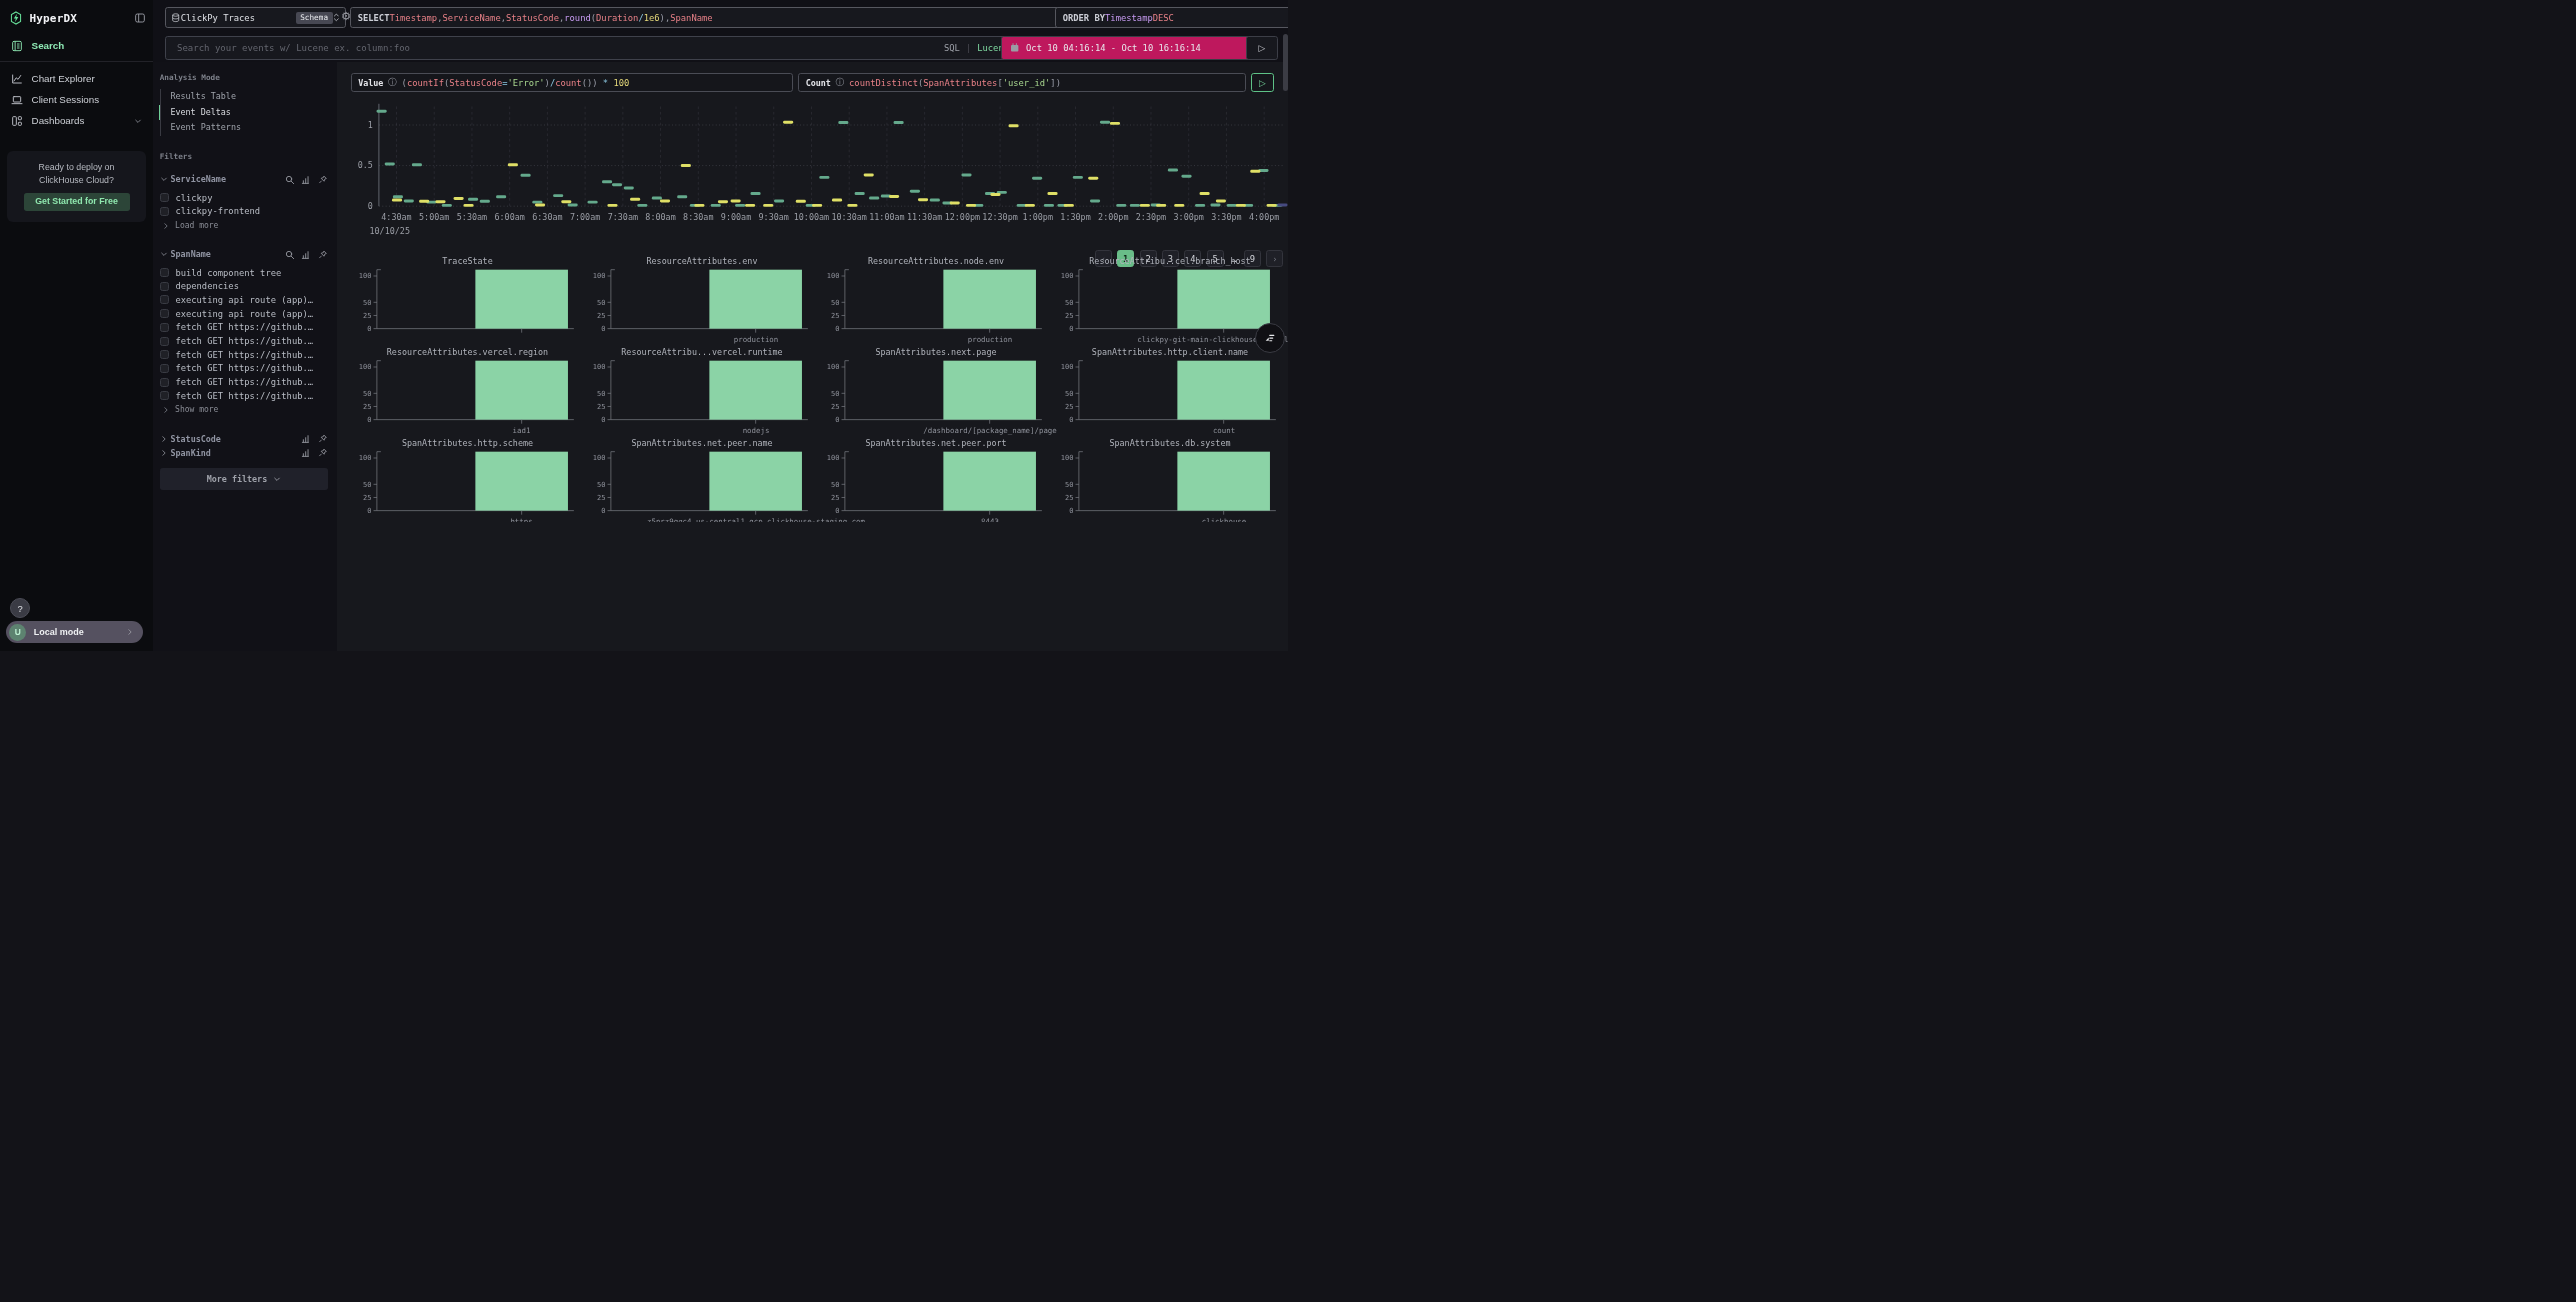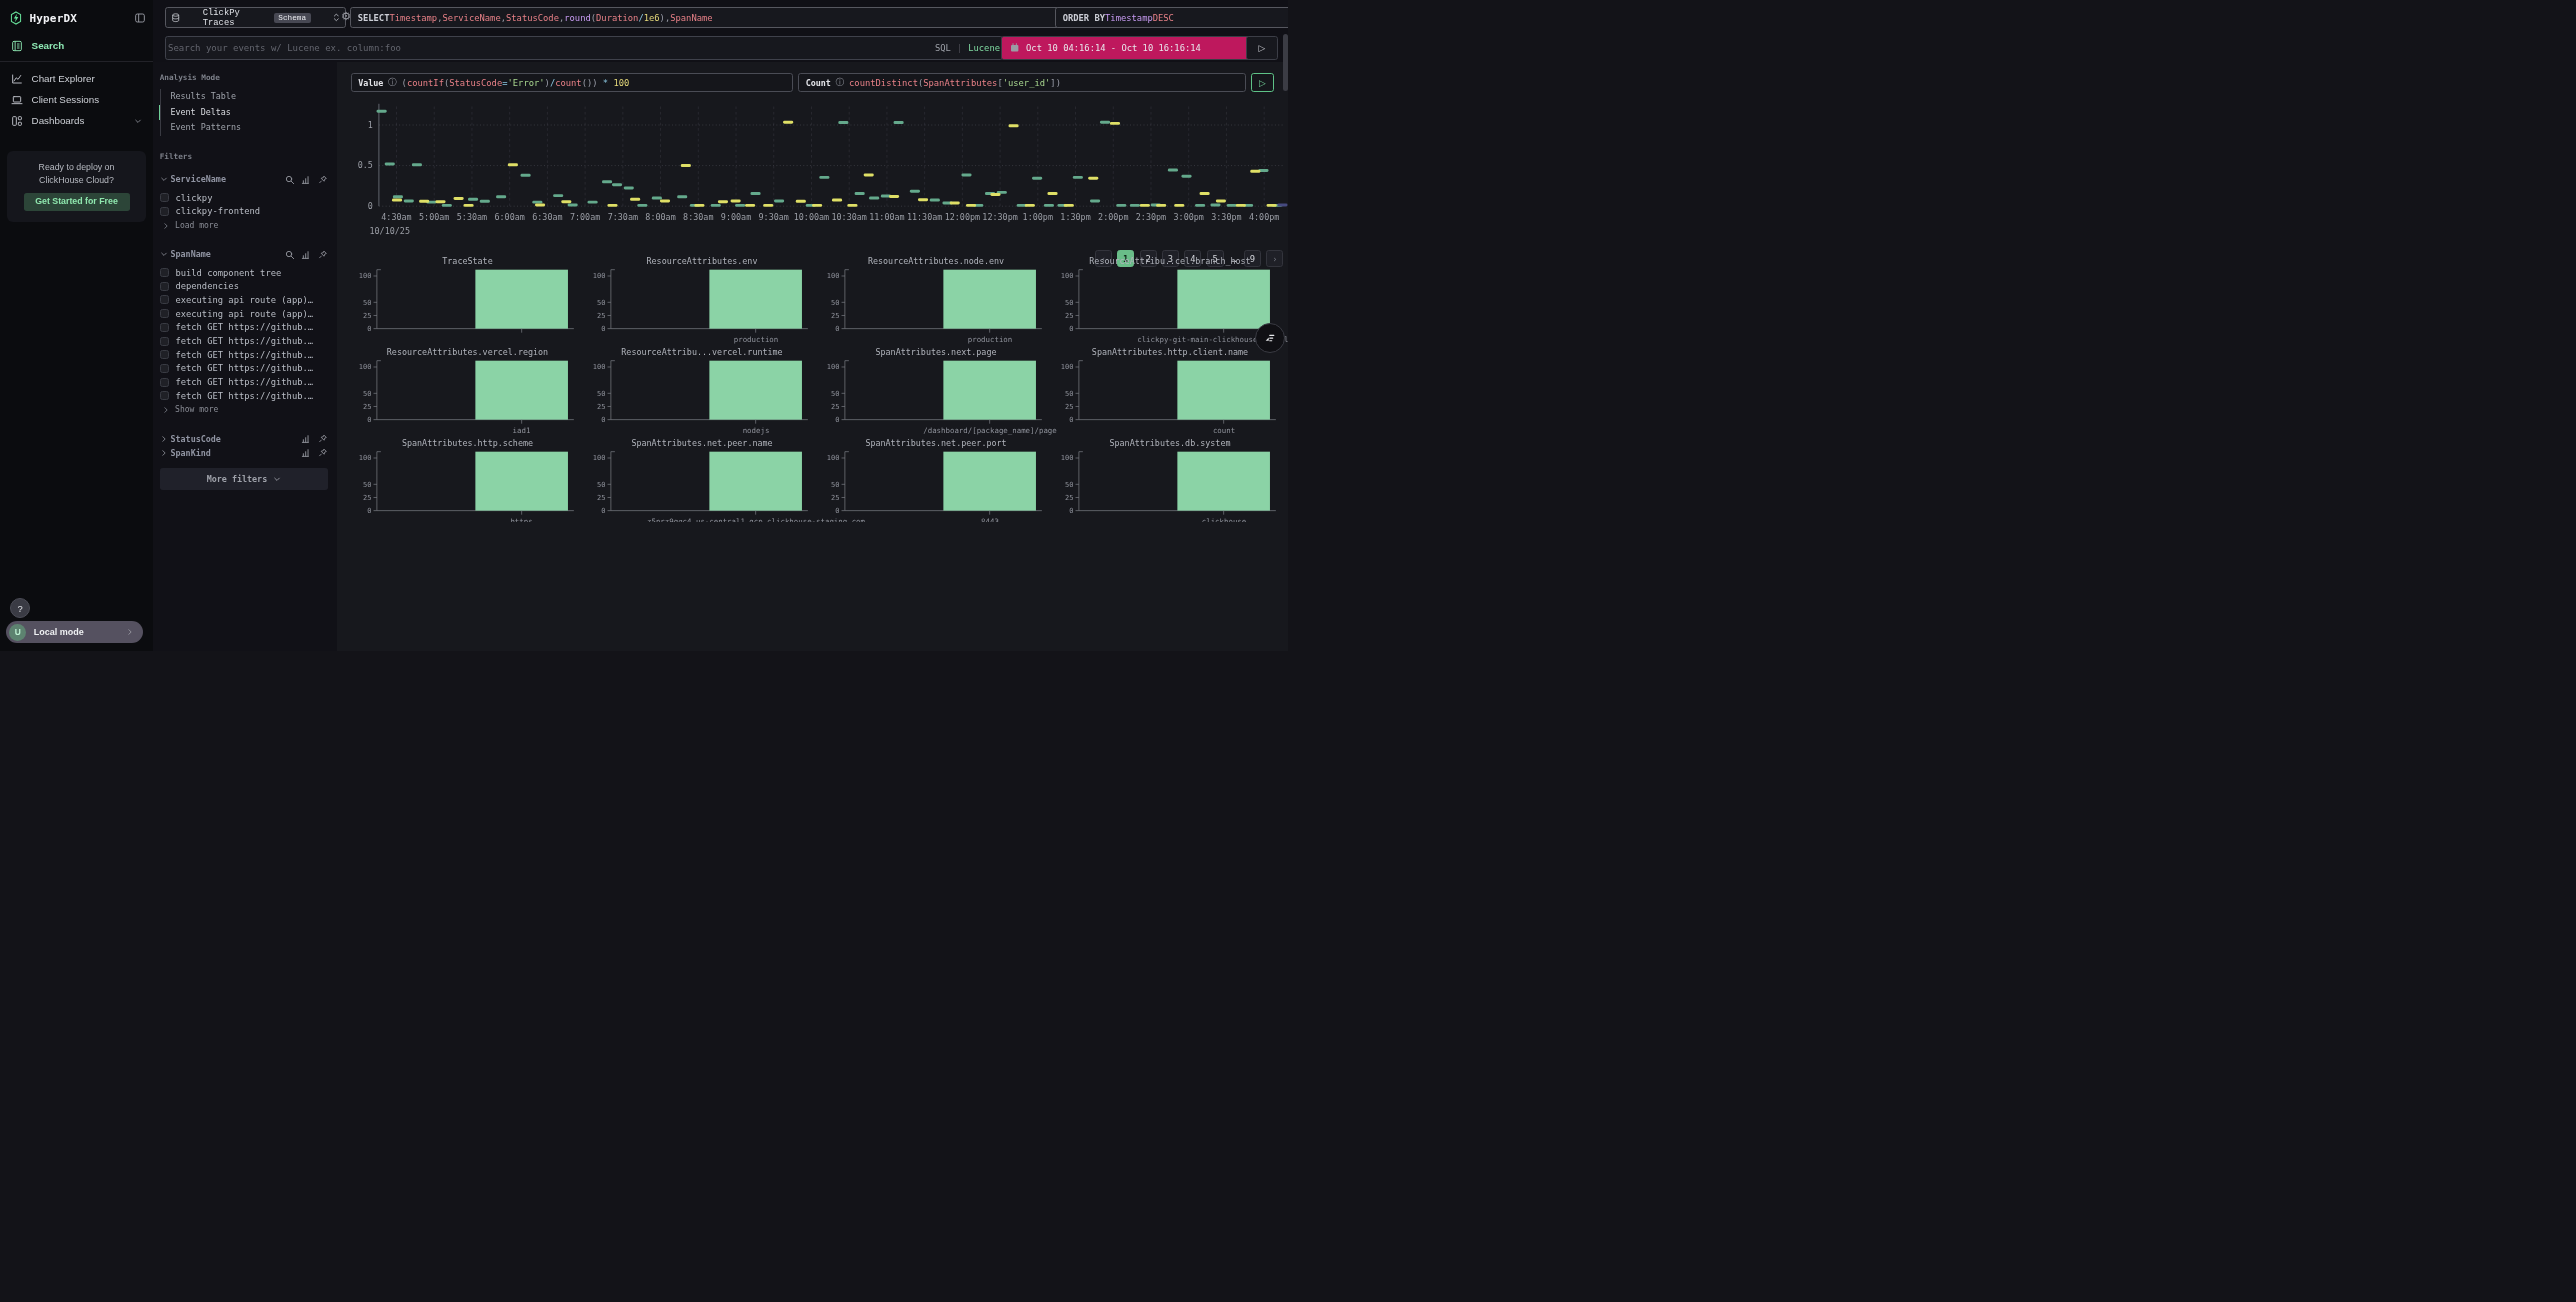--- a/index.html
+++ b/index.html
@@ -31,29 +31,29 @@
   .user-pill{position:absolute;left:6px;width:137px;top:621px;height:22px;border-radius:11.4px;background:#555160;
              display:flex;align-items:center;gap:7.4px;padding:0;cursor:pointer;}
   .user-avatar{width:17px;height:17px;margin-left:3.4px;border-radius:50%;background:#5d8370;color:#bff2d4;font-weight:bold;
                font-size:8.4px;display:flex;align-items:center;justify-content:center;font-family:"Liberation Sans",sans-serif;}
   .user-label{color:#eef0f2;font-weight:bold;font-size:9px;font-family:"Liberation Sans",sans-serif;}
   .user-chev{margin-left:auto;margin-right:8.8px;color:#9a9ca4;display:flex;}
 
   
   #topbar{position:absolute;left:153px;top:0;right:0;height:62px;background:#101016;border-bottom:0.7px solid #232329;}
   .tb-box{position:absolute;background:#17181e;border:0.7px solid #56575f;border-radius:2.7px;display:flex;align-items:center;}
-  .src-box{left:12px;top:7.4px;width:168px;height:19px;padding:0 5.4px;gap:22px;cursor:pointer;font-family:Liberation Mono, monospace;}
+  .src-box{left:12px;top:7.4px;width:168px;height:19px;padding:0 5.4px;gap:0;cursor:pointer;}
   .src-name{color:#dfe1e6;font-size:8.8px;}
   .badge{margin-left:auto;background:#474853;border-radius:2px;color:#e9eaee;font-size:7.7px;padding:1.3px 4.7px;}
   .src-chevs{color:#a7a9b1;display:flex;}
   .gear{position:absolute;left:188px;top:8.8px;color:#9b9da5;font-size:11.4px;cursor:pointer;
         font-family:"DejaVu Sans",sans-serif;}
   .sel-box{left:197px;top:7.4px;width:700px;height:19px;padding:0 6.7px;font-size:8.8px;cursor:text;}
   .ob-box{left:902px;top:7.4px;width:221px;height:19px;padding:0 6.7px;font-size:8.8px;cursor:text;}
-  .search-box{left:12px;top:36px;width:832px;height:22px;border-color:#3f414b;padding:0 2px;cursor:text;}
+  .search-box{left:12px;top:36px;width:832px;height:22px;border-color:#3f414b;padding:0 11px;cursor:text;}
   .search-ph{color:#63656e;font-size:9px;}
   .sql-toggle{margin-left:auto;display:flex;gap:6px;font-size:8.8px;}
   .sql-lbl{color:#9da0a8;cursor:pointer;}
   .sql-div{color:#4a4b53;}
   .lucene-lbl{color:#7fd9a0;cursor:pointer;}
   .date-box{left:848px;top:36px;width:240px;height:22px;background:#be185d;border-color:#3a3c45;padding:0 8px;gap:6.7px;cursor:pointer;}
   .date-txt{color:#e8e9ed;font-size:8.8px;}
   .run-box{left:1093px;top:36px;width:30px;height:22px;justify-content:center;border-color:#3c3e47;color:#c9cbd1;
            font-size:8.8px;cursor:pointer;font-family:"DejaVu Sans",sans-serif;}
   .tk-kw{color:#ccced6;font-weight:bold;}

